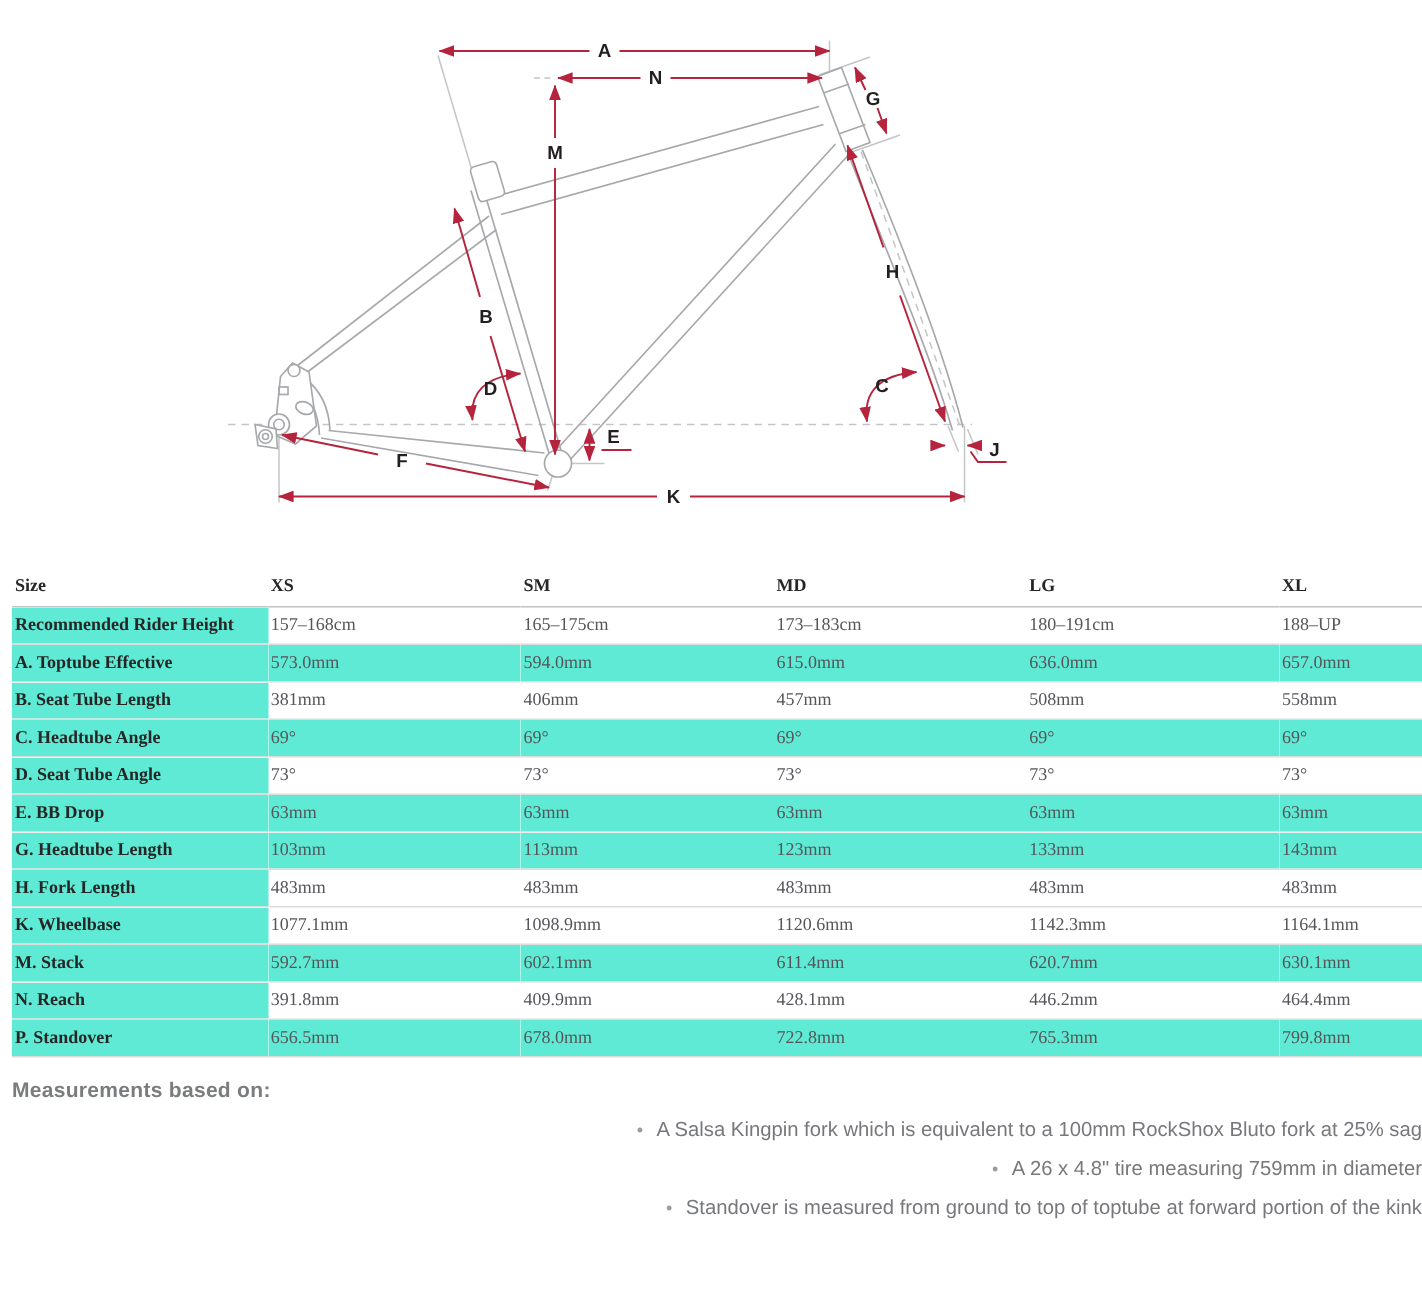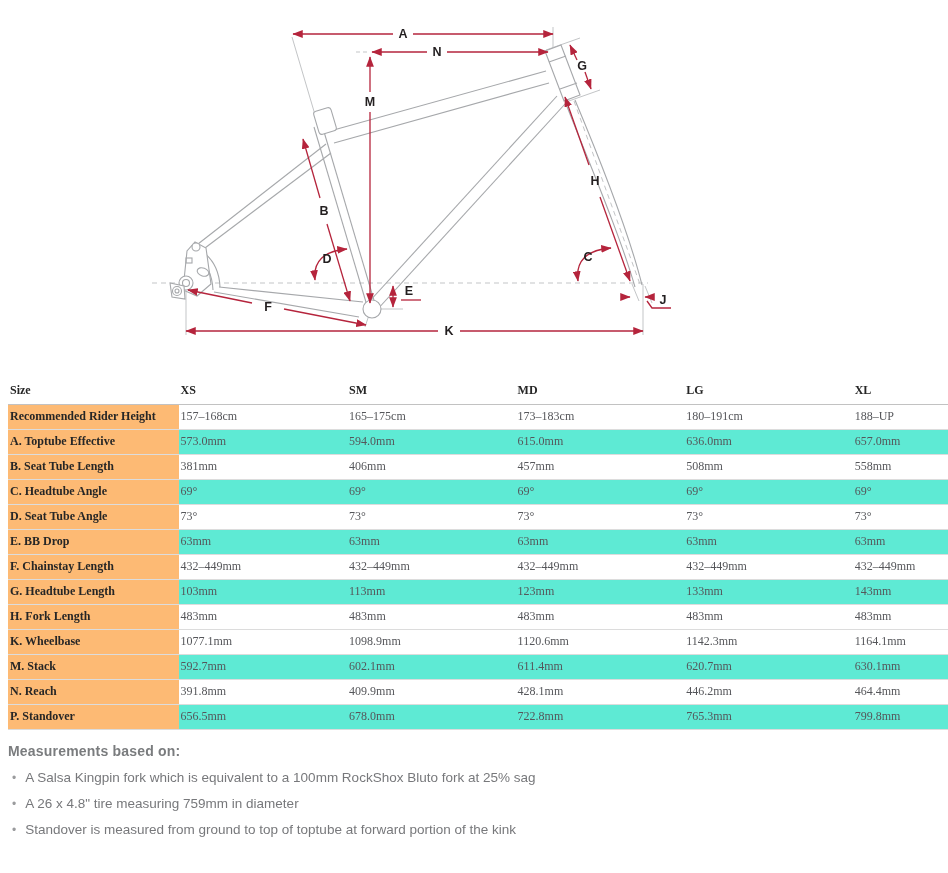--- a/index.html
+++ b/index.html
@@ -13,27 +13,27 @@
               border-collapse:collapse; table-layout:fixed;font-family:Liberation Serif, serif; }
   table.geo col.c-label { width:170px; }
   table.geo col.c-val   { width:168px; }
   table.geo col.c-last  { width:95px; }
   table.geo th, table.geo td {
       height:25px; font-size:12px; text-align:left; vertical-align:middle;
       padding:0 4px 0 2px; white-space:nowrap; overflow:hidden; }
   table.geo thead th { height:26px; font-weight:bold; color:#262626;
       border-bottom:1px solid #c2c2c2; }
   table.geo td { border-bottom:1px solid #dcdcdc; color:#55565a; }
-  table.geo td.row-label { font-weight:bold; color:#262626; background:#fdba74; }
+  table.geo td.row-label { font-weight:bold; color:#262626; background:#5eead4; }
   table.geo tr.striped td:not(.row-label) { background:#5eead4; }
 
   
   .notes { margin:13px 0 0 8px; }
   .notes h3 { font-size:14px; font-weight:bold; color:#7a7c7e; letter-spacing:.2px; }
-  .notes ul { list-style:none; margin-top:6px; }
+  .notes ul { list-style:none; margin-top:6px;text-align:right; }
   .notes li { font-size:13.5px; color:#77787b; line-height:25px; }
   .notes li .dot { color:#9a9b9d; margin:0 9px 0 4px; font-size:12px; }
 
   text.dim { font-size:12.5px; font-weight:bold; fill:#231f20;
              font-family:"Liberation Sans", sans-serif; text-anchor:middle; }
 </style>
 </head>
 <body>
 
 <div class="diagram-wrap">
@@ -205,28 +205,20 @@
         <td>73°</td>
       </tr>
       <tr class="striped">
         <td class="row-label">E. BB Drop</td>
         <td>63mm</td>
         <td>63mm</td>
         <td>63mm</td>
         <td>63mm</td>
         <td>63mm</td>
       </tr>
-      <tr>
-        <td class="row-label">F. Chainstay Length</td>
-        <td>432–449mm</td>
-        <td>432–449mm</td>
-        <td>432–449mm</td>
-        <td>432–449mm</td>
-        <td>432–449mm</td>
-      </tr>
       <tr class="striped">
         <td class="row-label">G. Headtube Length</td>
         <td>103mm</td>
         <td>113mm</td>
         <td>123mm</td>
         <td>133mm</td>
         <td>143mm</td>
       </tr>
       <tr>
         <td class="row-label">H. Fork Length</td>

